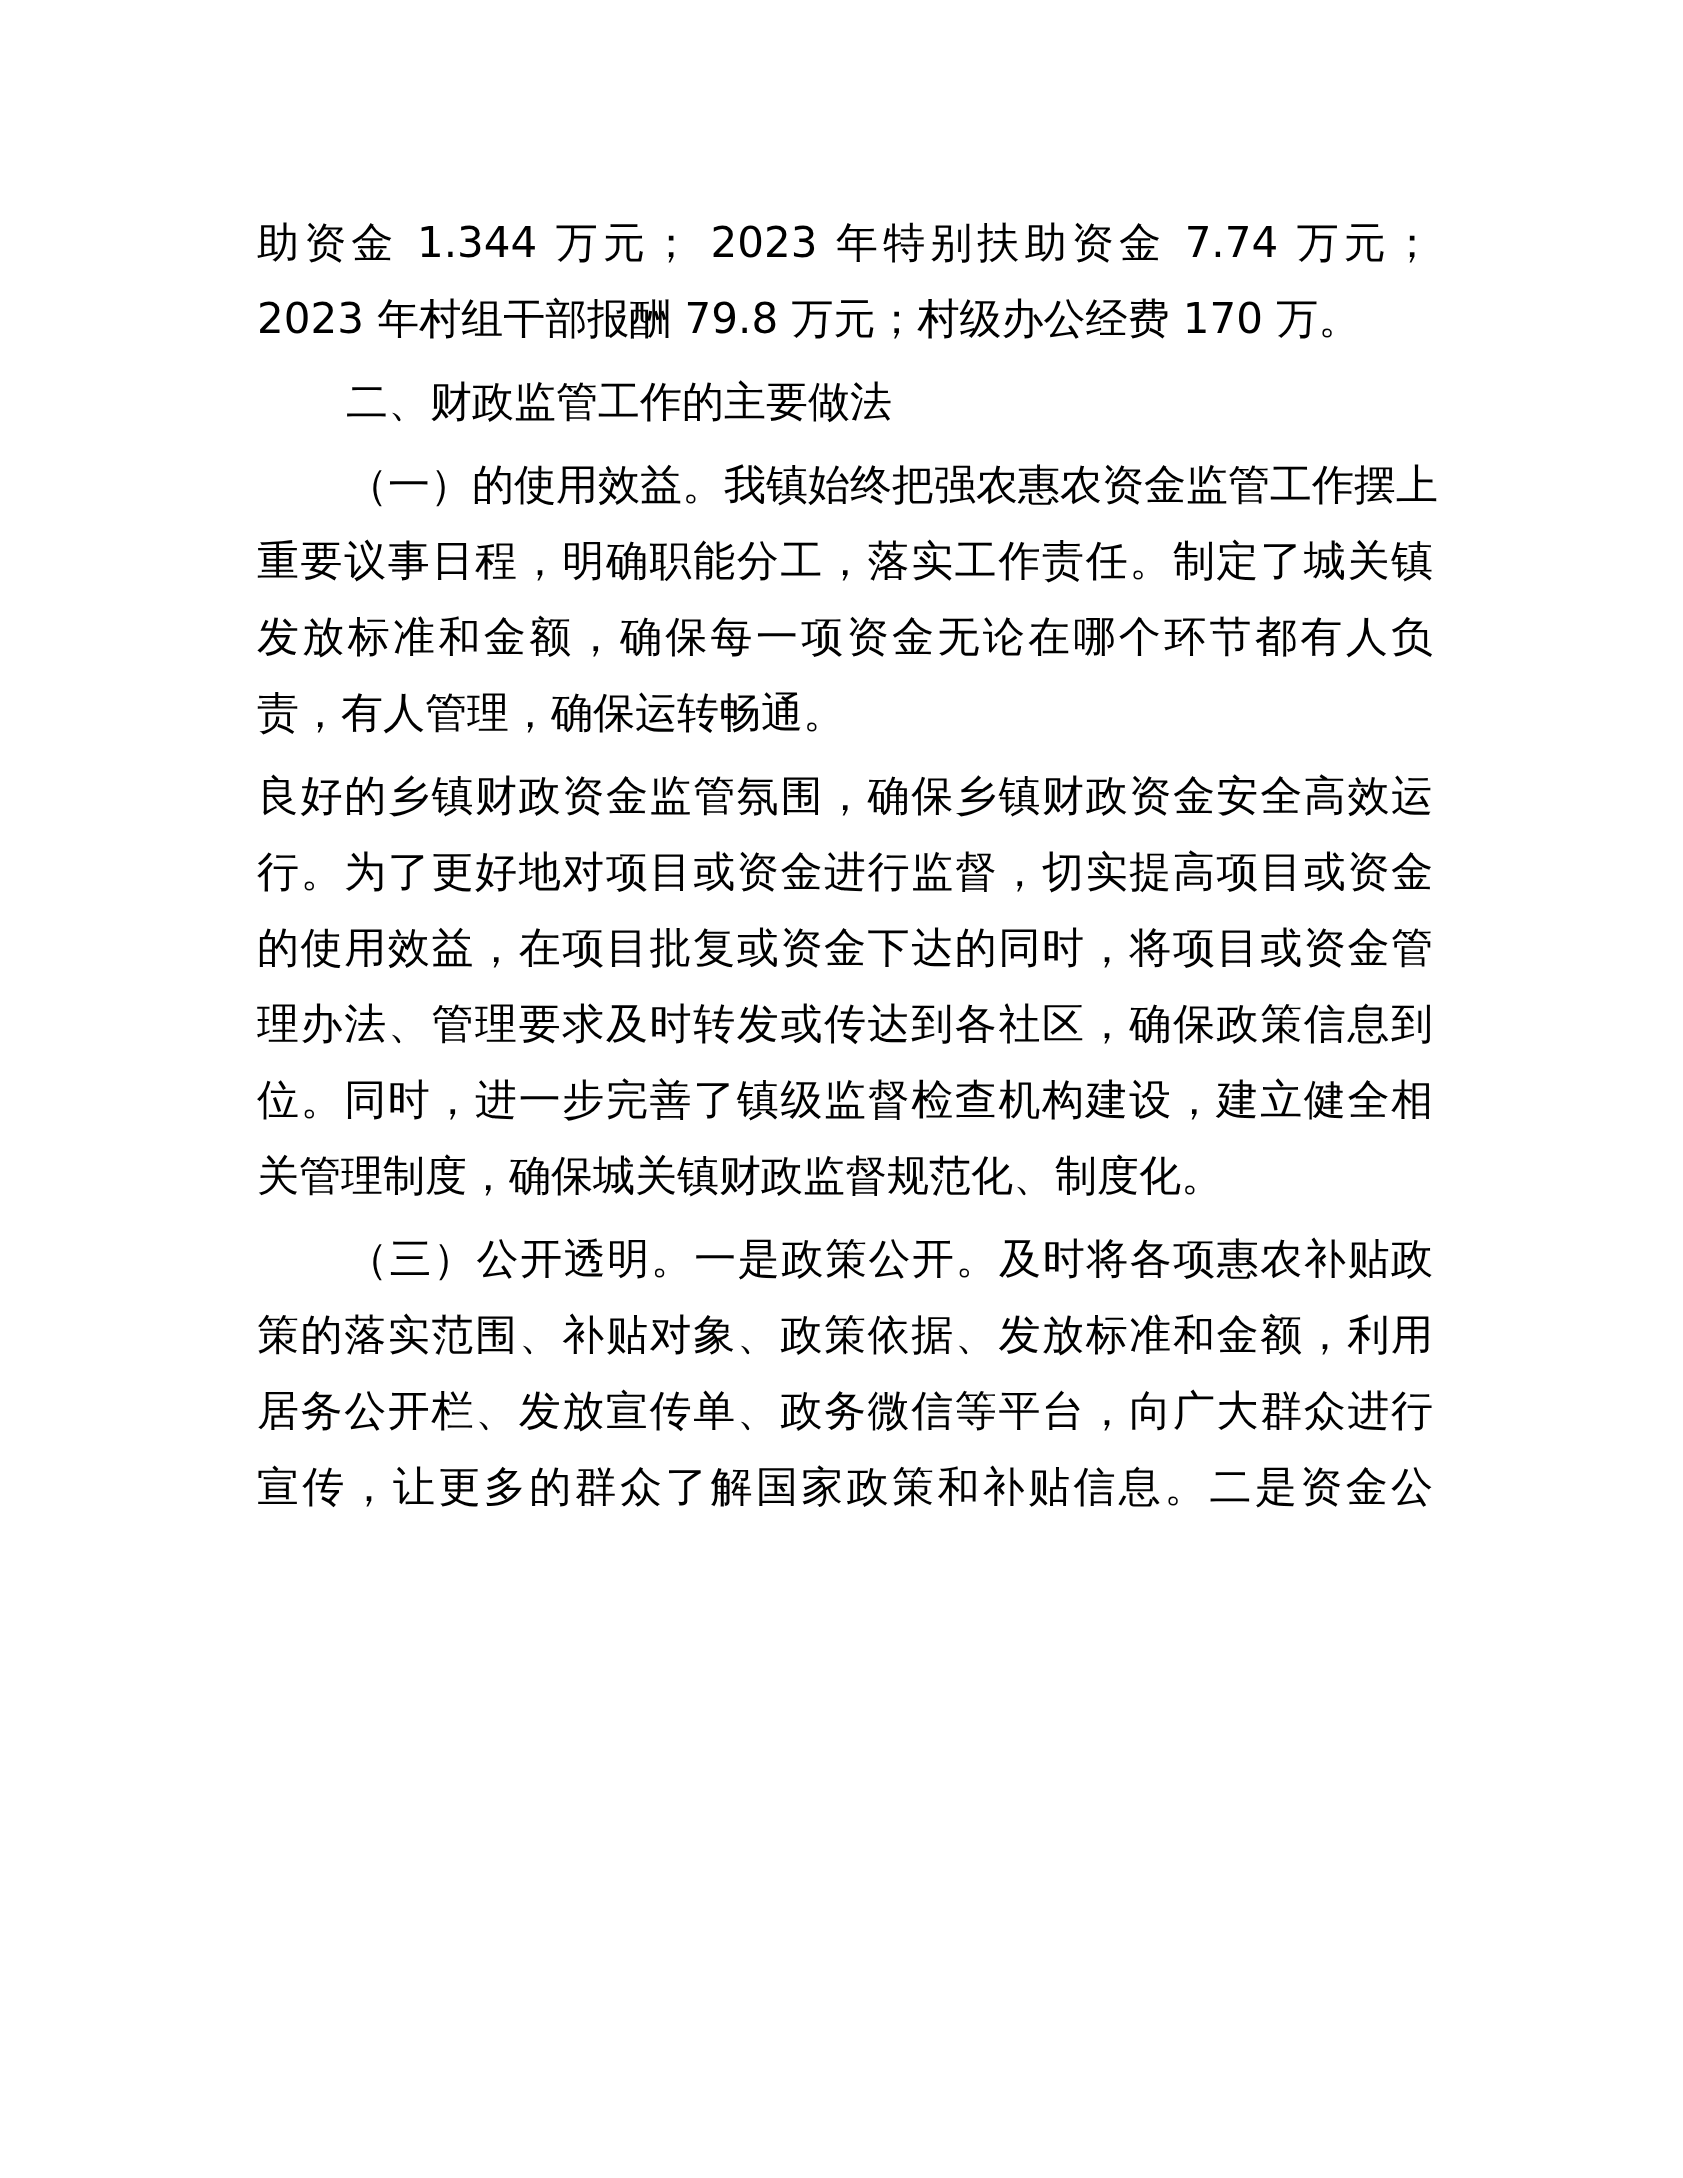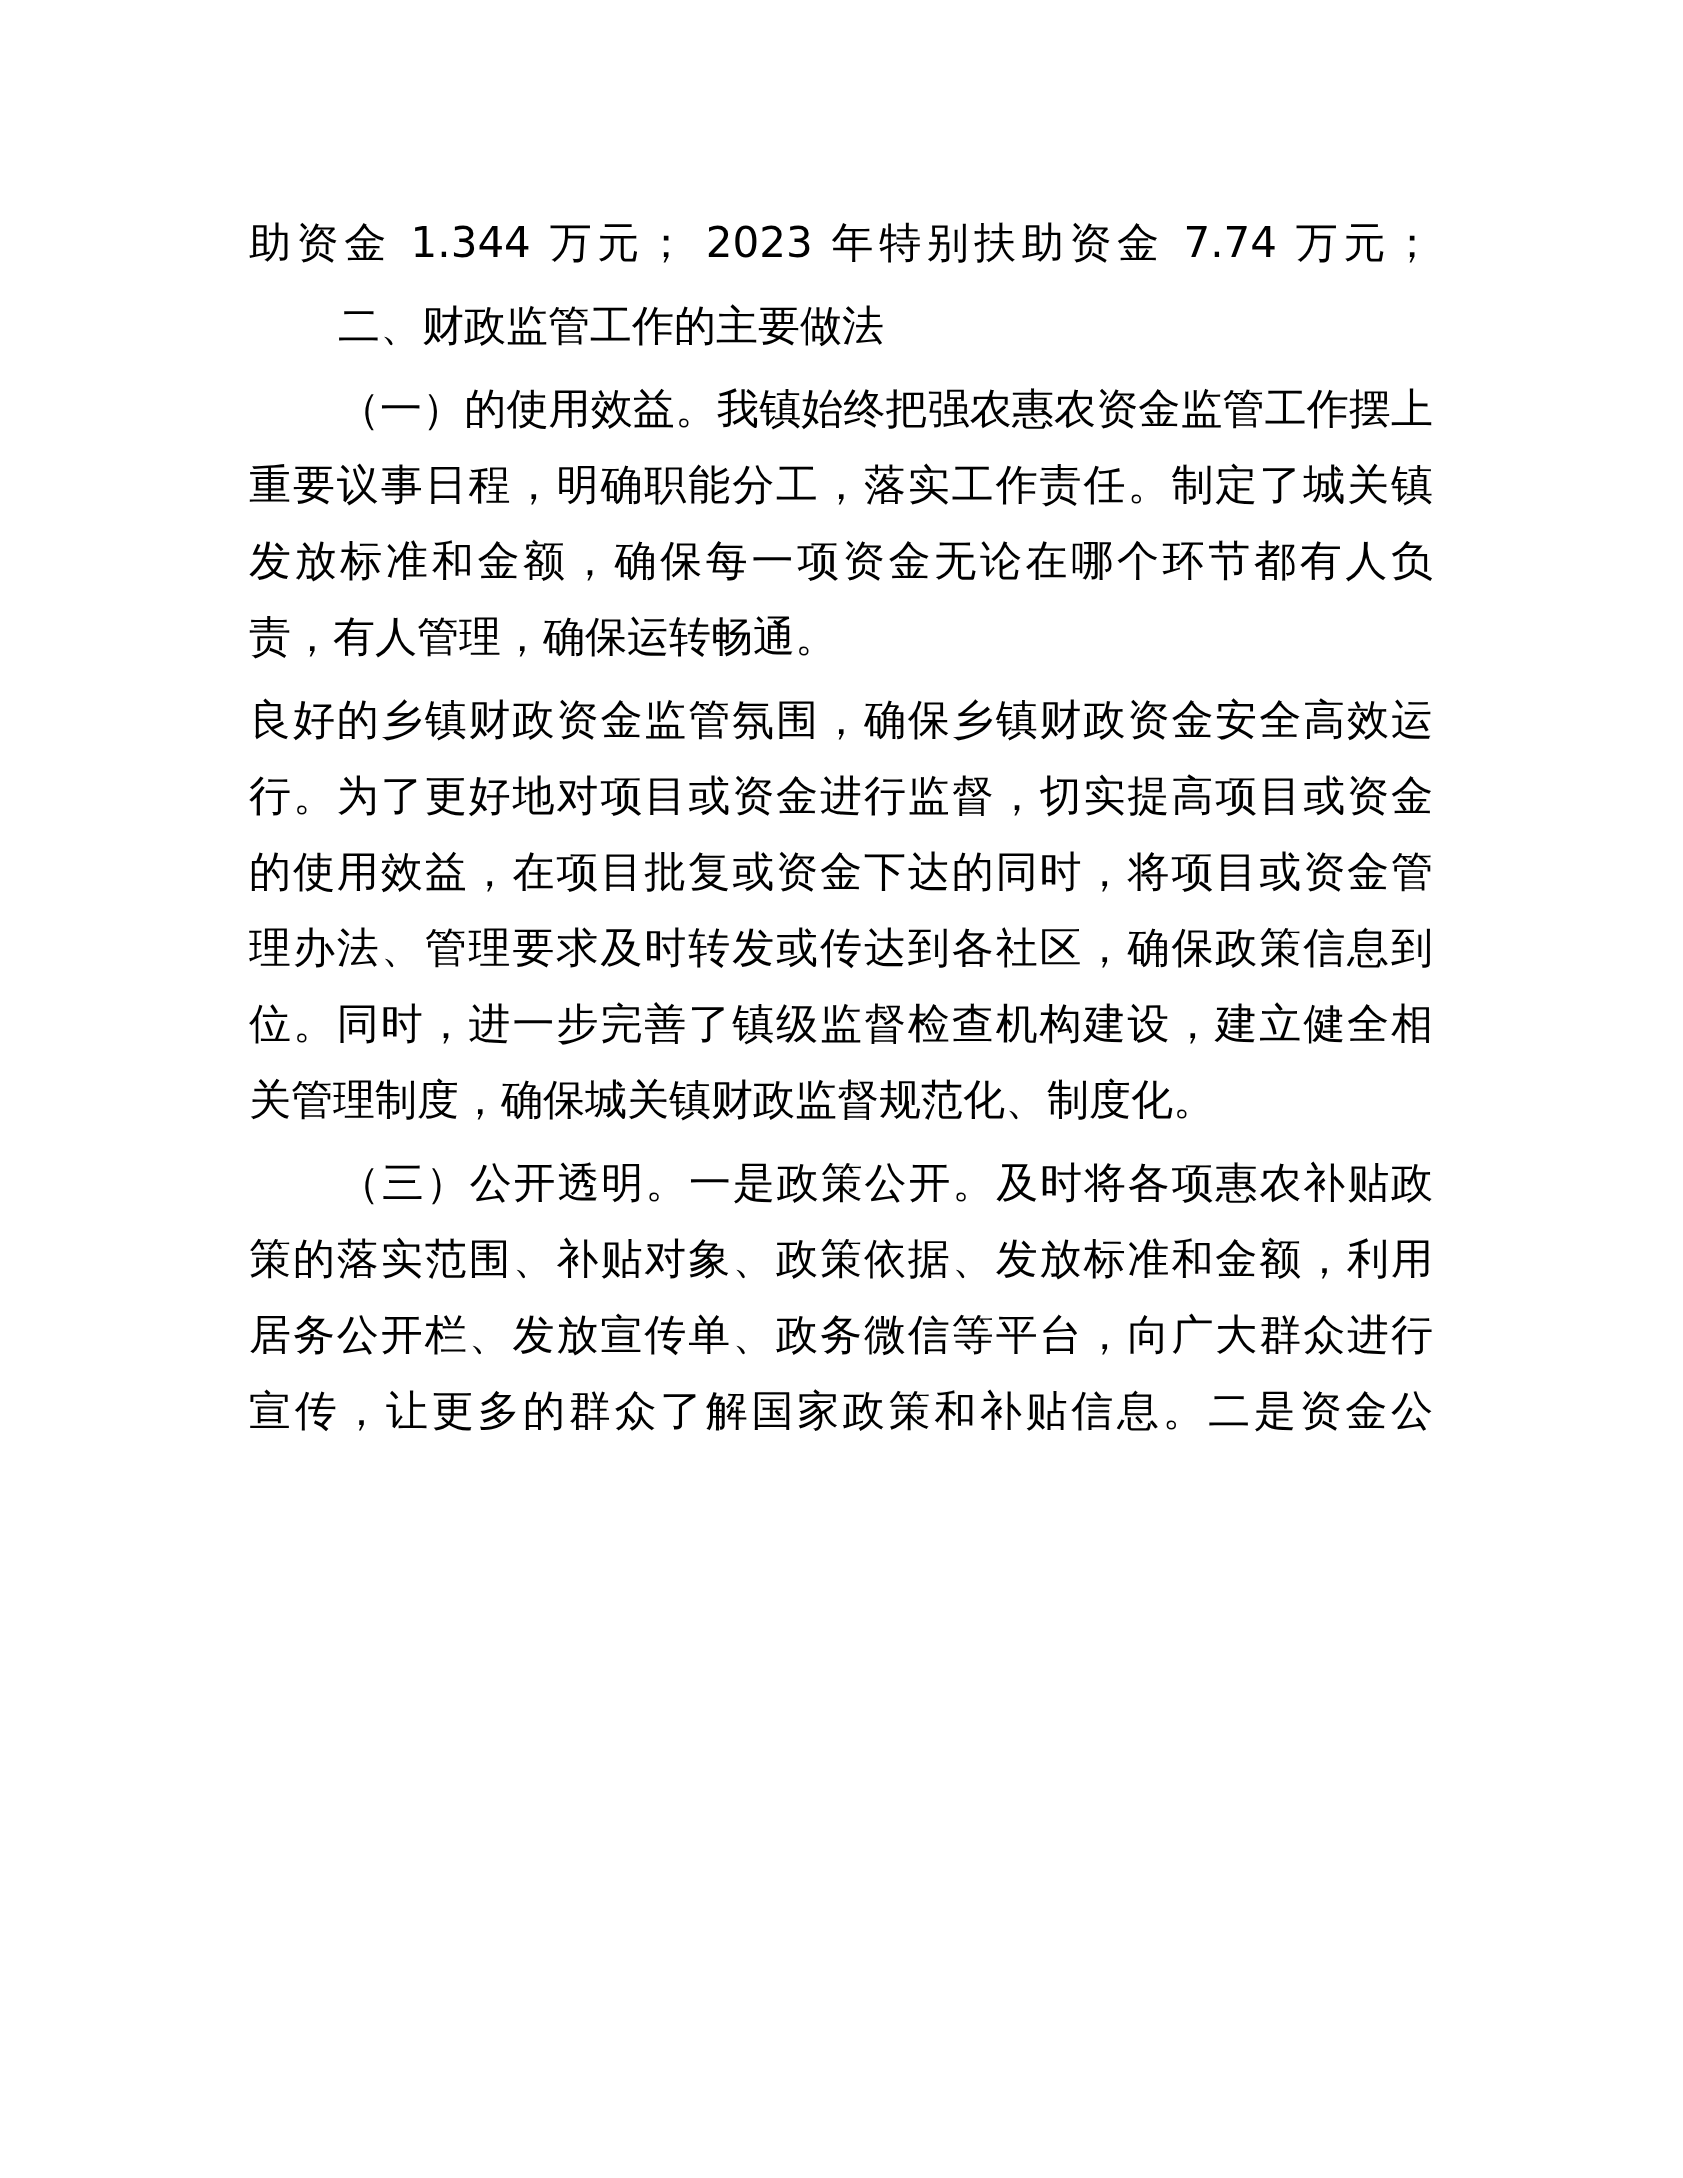--- a/index.html
+++ b/index.html
@@ -15,21 +15,21 @@
     font-family: "DejaVu Sans", "Liberation Sans", sans-serif;
     color: #000000;
   }
   .page {
     position: absolute;
     left: 249px;
     top: 205px;
     width: 1184px;
   }
   .para {
-    margin: 0 0 7px 0;
+    margin: 0 0 7px 8px;
     font-size: 42px;
     line-height: 76px;
     text-align: justify;
     text-align-last: left;
     letter-spacing: 0px;
     word-break: break-all;
   }
   .para.continued {
     text-indent: 0;
   }
@@ -44,20 +44,21 @@
     text-align-last: left;
   }
 </style>
 </head>
 <body>
 
 <div class="page">
 
   <p class="para continued">
     <span class="line">助资金 1.344 万元； 2023 年特别扶助资金 7.74 万元；</span>
+    <span class="line last">2023 年村组干部报酬 79.8 万元；村级办公经费 170 万。</span>
   </p>
 
 
   <p class="para">
     <span class="line last" style="padding-left:89px">二、财政监管工作的主要做法</span>
   </p>
 
   <p class="para">
     <span class="line" style="text-indent:89px">（一）的使用效益。我镇始终把强农惠农资金监管工作摆上</span>
     <span class="line">重要议事日程，明确职能分工，落实工作责任。制定了城关镇</span>

